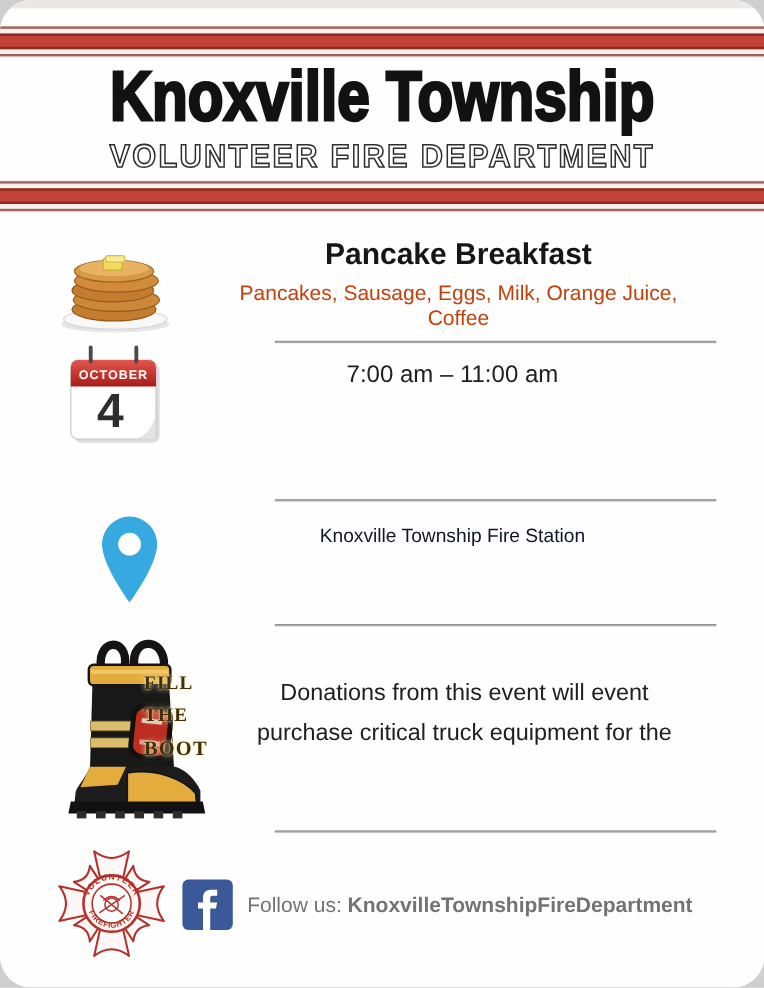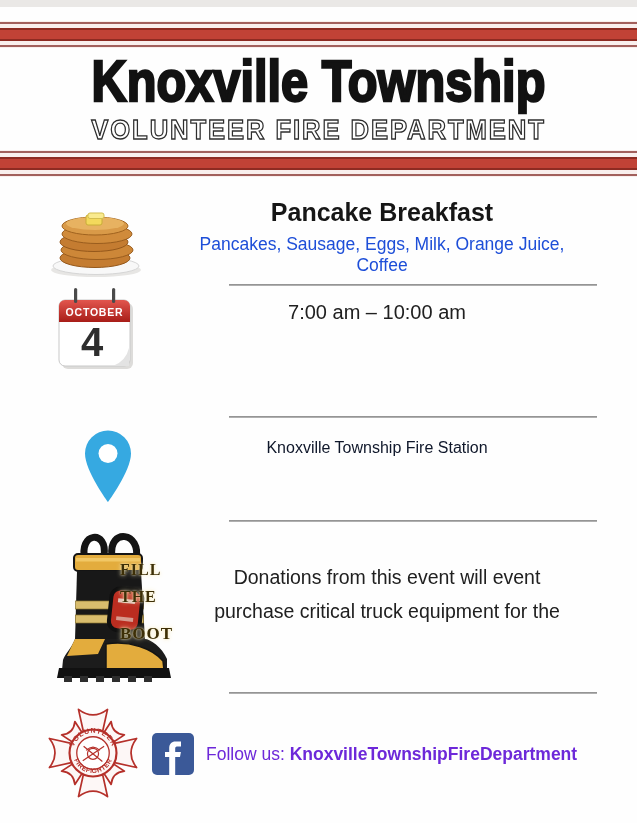--- a/index.html
+++ b/index.html
@@ -1,19 +1,19 @@
 <!DOCTYPE html>
 <html><head>
 <meta charset="utf-8">
 <style>
   html,body{margin:0;padding:0;background:#cfcfcf;}
   .page{
     position:relative;width:637px;height:823px;background:#fefefe;
     margin:0 auto;overflow:hidden;
-    font-family:"Liberation Sans",sans-serif;color:#1c1c1c;
+    font-family:"Liberation Sans",sans-serif;color:#1c1c1c;border-radius:26px;
   }
   .scan-edge{position:absolute;top:0;left:0;right:0;height:7px;background:#eae8e6;}
 
   
   .stripe-band{position:absolute;left:0;right:0;background:#f9efed;padding:1px 0;}
   .stripe-band .thin{height:2px;background:#a2605c;}
   .stripe-band .gapline{height:4px;}
   .stripe-band .thick{height:9px;background:#c14236;border-top:2px solid #8e2b22;border-bottom:2px solid #8e2b22;}
   #stripes-top{top:21px;}
   #stripes-bottom{top:150px;}
@@ -35,37 +35,37 @@
   
   .divider{position:absolute;left:229px;width:368px;height:2px;
     background:linear-gradient(#878787,#bdbdbd);}
   #div-1{top:284px;} #div-2{top:416px;} #div-3{top:520px;} #div-4{top:692px;}
 
   
   .icon-abs{position:absolute;}
   .txt-block{position:absolute;right:45px;text-align:center;}
   .h-big{font-size:25px;font-weight:bold;color:#161616;margin:0;line-height:1.2;}
   .t-med{font-size:16px;line-height:1.55;color:#0f172a;}
-  .t-small{font-size:17.5px;color:#1d4ed8;margin-top:7px;}
+  .t-small{font-size:17.5px;color:#c2410c;margin-top:7px;}
   .t-time{font-size:20px;color:#202020;margin-top:7px;}
   .t-donate{font-size:19.5px;line-height:34px;color:#202020;}
 
   
   .boot-caption{
     position:absolute;left:120px;top:556px;width:68px;text-align:left;
     font-family:"Liberation Serif",serif;font-weight:bold;color:#3d2f07;
     font-size:16px;line-height:27px;letter-spacing:1px;
     text-shadow:0 0 5px rgba(248,236,190,.95),0 0 2px rgba(248,236,190,.9);
   }
-  .boot-caption .big{font-size:17px;margin-top:10px;}
+  .boot-caption .big{font-size:17px;}
 
   
   .fb-badge{position:absolute;left:152px;top:733px;width:42px;height:42px;
     background:#3b5998;border-radius:5px;overflow:hidden;}
-  .follow{position:absolute;left:206px;top:744px;font-size:17.5px;color:#6d28d9;white-space:nowrap;}
+  .follow{position:absolute;left:206px;top:744px;font-size:17.5px;color:#737373;white-space:nowrap;}
   .follow b{font-weight:bold;}
 </style>
 </head>
 <body>
 
 <div class="page">
   <div class="scan-edge"></div>
 
   <div class="stripe-band" id="stripes-top">
     <div class="thin"></div>
@@ -115,21 +115,21 @@
     <rect x="7" y="16" width="71" height="66" rx="6" fill="#dddcda"></rect>
     <rect x="4" y="13" width="71" height="66" rx="6" fill="#ffffff" stroke="#c9c9c9"></rect>
     <path d="M4 19 a6 6 0 0 1 6 -6 h59 a6 6 0 0 1 6 6 v16 H4 Z" fill="url(#calgrad)"></path>
     <rect x="19" y="1" width="3.2" height="15" rx="1.6" fill="#4a4a4a"></rect>
     <rect x="57" y="1" width="3.2" height="15" rx="1.6" fill="#4a4a4a"></rect>
     <text x="39.5" y="29" text-anchor="middle" font-size="10.5" font-weight="bold" fill="#ffffff" letter-spacing="0.8" font-family="Liberation Sans, sans-serif">OCTOBER</text>
     <text x="37" y="69" text-anchor="middle" font-size="40" font-weight="bold" fill="#2e2e2e" font-family="Liberation Sans, sans-serif">4</text>
     <path d="M74 79 L58 79 Q71 74 74 61 Z" fill="#e3e3e3"></path>
   </svg>
   <div class="txt-block" style="top:294px;width:430px">
-    <div class="t-time">7:00 am – 10:00 am</div>
+    <div class="t-time">7:00 am – 11:00 am</div>
   </div>
 
   <div class="divider" id="div-2"></div>
 
   <svg class="icon-abs" style="left:80px;top:429px" width="56" height="76" viewBox="0 0 56 76" aria-hidden="true">
     <path d="M28 73 C28 73 5 42 5 24.5 A23 23 0 1 1 51 24.5 C51 42 28 73 28 73 Z" fill="#36a9e1"></path>
     <circle cx="28" cy="24.5" r="9.5" fill="#ffffff"></circle>
   </svg>
   <div class="txt-block" style="top:436px;width:430px">
     <div class="t-med">Knoxville Township Fire Station</div>

